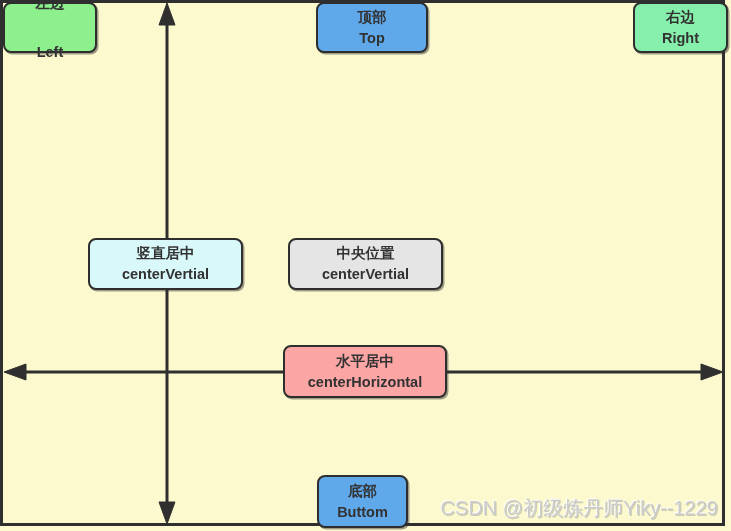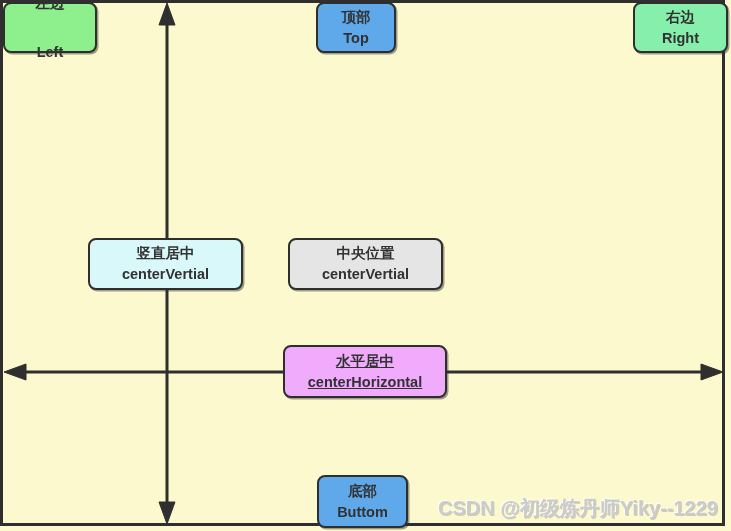--- a/index.html
+++ b/index.html
@@ -36,33 +36,33 @@
     flex-direction: column;
     align-items: center;
     justify-content: center;
     text-align: center;
     font-weight: 700;
     font-size: 14.5px;
     line-height: 1.42;
     color: #323232;
   }
   .box-left            { left: 3px;   top: 2px;   width: 94px;  height: 51px; gap: 28px; }
-  .box-top             { left: 316px; top: 2px;   width: 80px; height: 51px; }
+  .box-top             { left: 316px; top: 2px;   width: 112px; height: 51px; }
   .box-right           { left: 633px; top: 2px;   width: 95px;  height: 51px; }
   .box-center-vertical { left: 88px;  top: 238px; width: 155px; height: 52px; }
   .box-center-parent   { left: 288px; top: 238px; width: 155px; height: 52px; }
   .box-center-horiz    { left: 283px; top: 345px; width: 164px; height: 53px; }
   .box-bottom          { left: 317px; top: 475px; width: 91px;  height: 53px; }
   .watermark {
     position: absolute;
     right: 13px;
     bottom: 9px;
     z-index: 3;
     font-size: 20px;
-    font-weight: 700;
+    font-weight: 400;
     color: #cbcbcb;
     text-shadow: -1px -1px 0 rgba(255,255,255,0.85), 1px 1px 0 rgba(120,120,120,0.35);
     white-space: nowrap;
     text-align: center;
   }
 </style>
 </head>
 <body>
 
 <div class="canvas">
@@ -100,21 +100,21 @@
   <div class="box box-center-vertical" style="background: rgb(216, 248, 250);">
     <span>竖直居中</span>
     <span>centerVertial</span>
   </div>
 
   <div class="box box-center-parent" style="background: #e5e5e5;">
     <span>中央位置</span>
     <span>centerVertial</span>
   </div>
 
-  <div class="box box-center-horiz" style="background: #f0abfc; text-decoration: underline;">
+  <div class="box box-center-horiz" style="background: #fca5a5;">
     <span>水平居中</span>
     <span>centerHorizontal</span>
   </div>
 
   <div class="box box-bottom" style="background: rgb(95, 168, 234);">
     <span>底部</span>
     <span>Buttom</span>
   </div>
 
   <div class="watermark">CSDN @初级炼丹师Yiky--1229</div>

